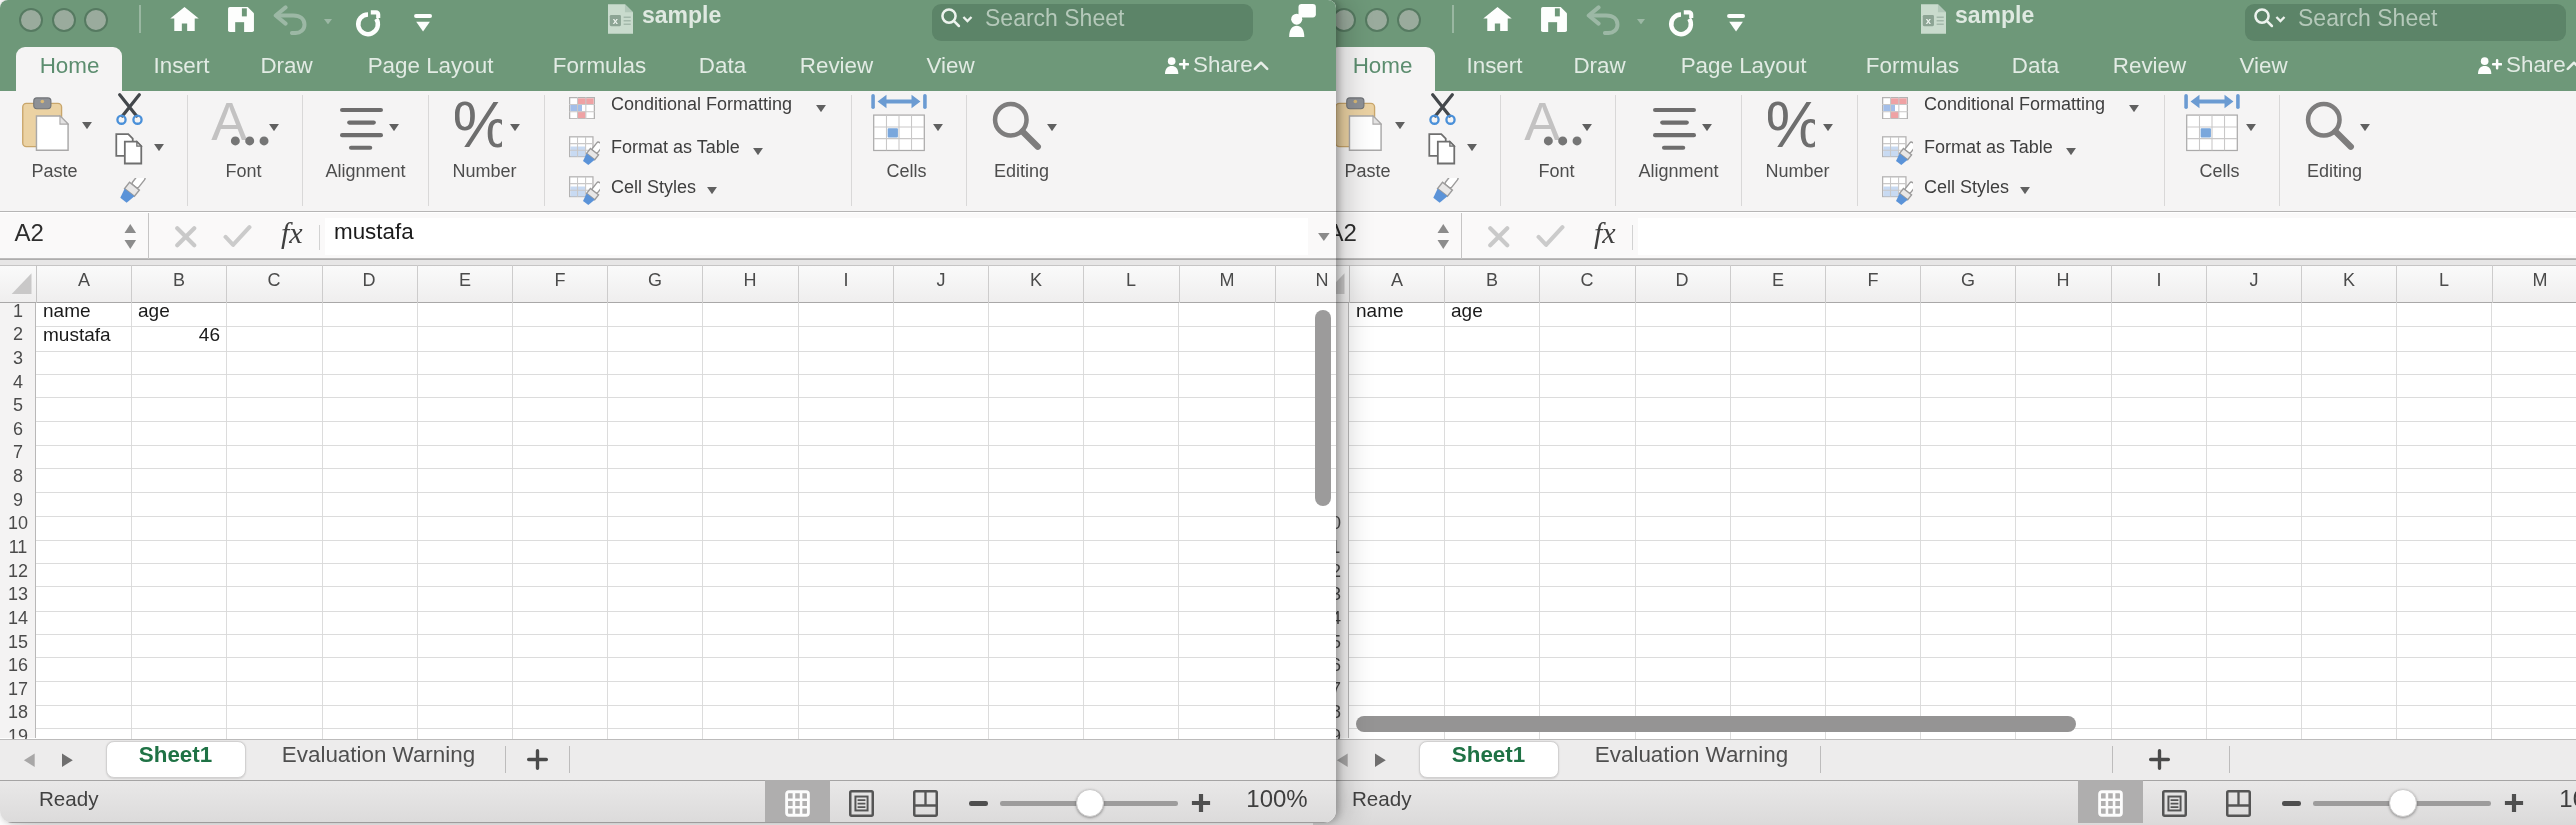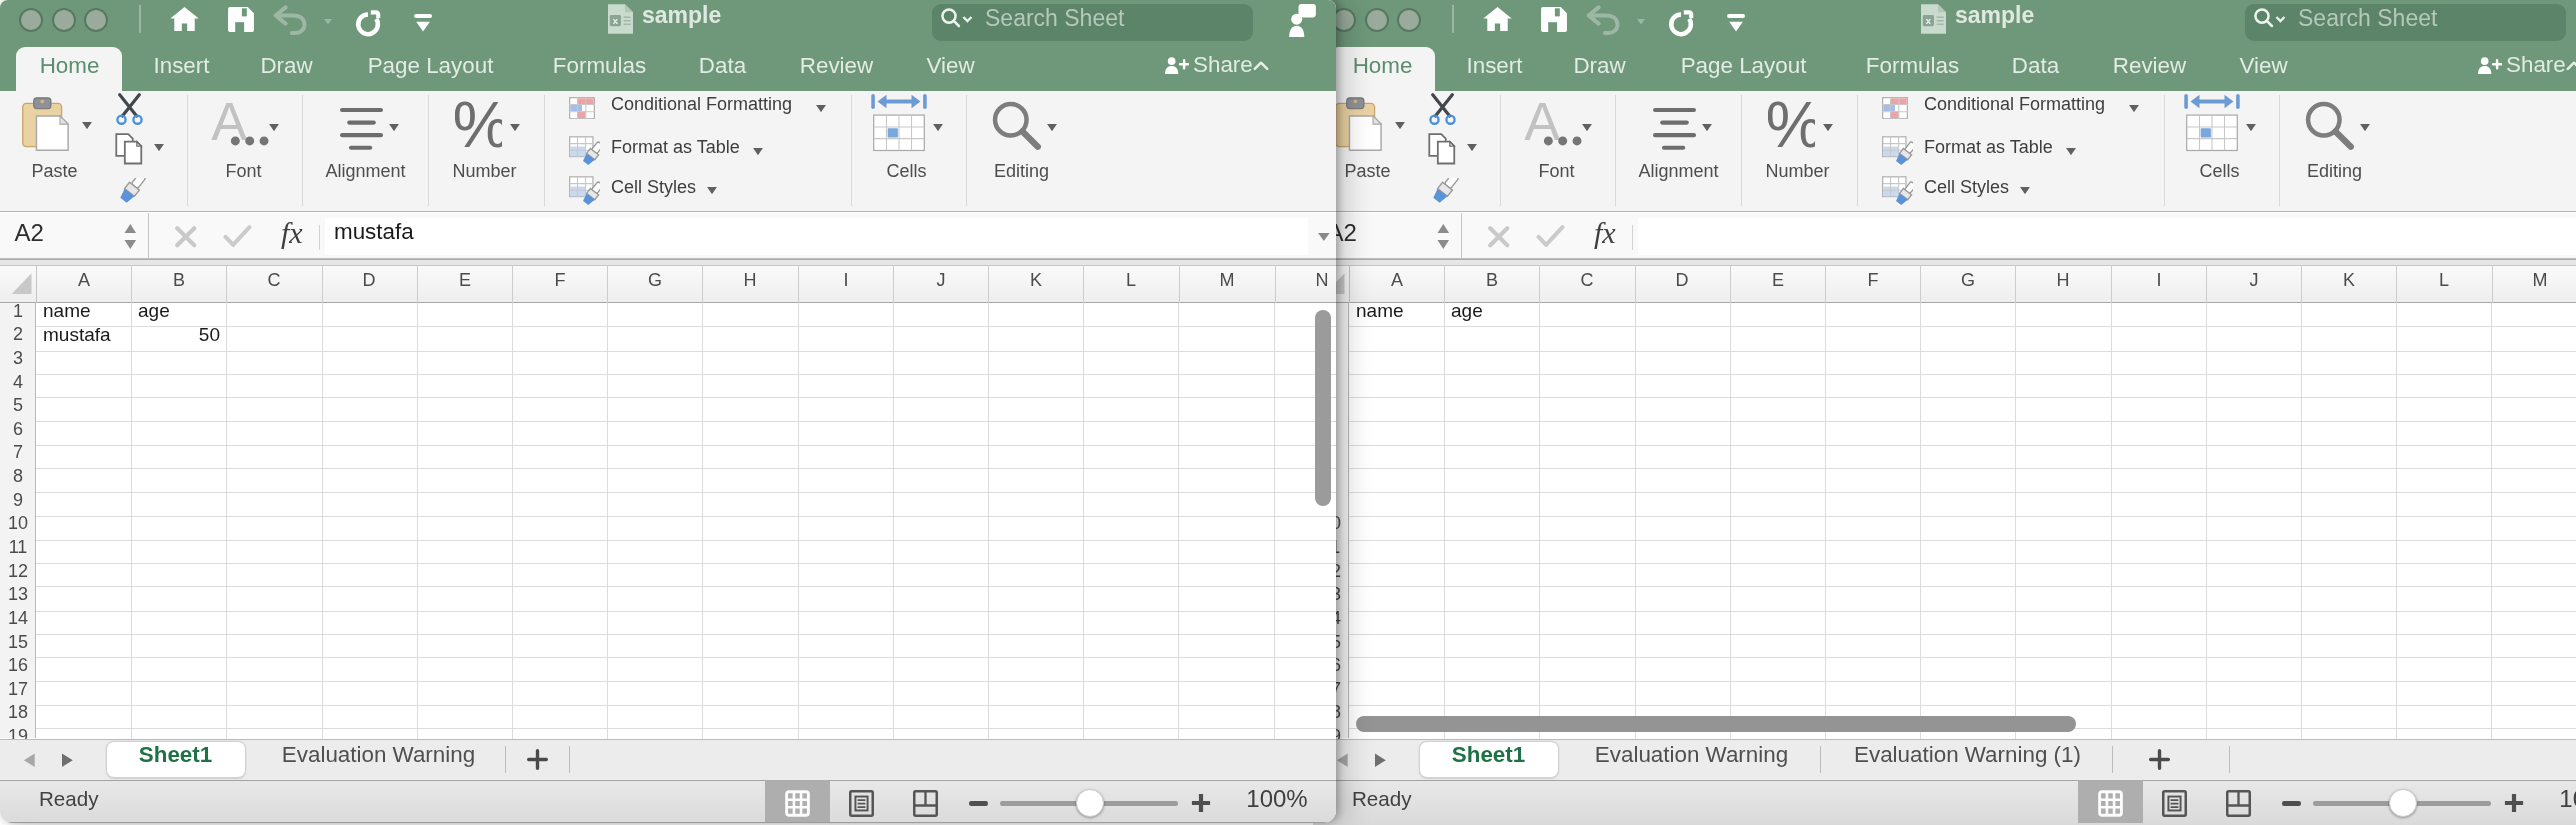--- a/index.html
+++ b/index.html
@@ -307,21 +307,20 @@
       <svg style="position:absolute;left:23px;top:753px" width="11.7" height="14.4" viewBox="0 0 13 16">
         <path d="M13 .5v15L1 8z" fill="#A8A7A7"></path>
       </svg>
       <svg style="position:absolute;left:62px;top:753px" width="11.7" height="14.4" viewBox="0 0 13 16">
         <path d="M0 .5v15L12 8z" fill="#6F6E6E"></path>
       </svg>
       <div style="position:absolute;left:106px;top:741px;width:140px;height:37px;background:#fff;border:0.9px solid #D2D1D1;border-radius:8px;box-sizing:border-box;box-shadow:0 0.9px 1.8px rgba(0,0,0,.12)"></div>
       <div style="position:absolute;left:41px;top:742px;width:269px;height:33px;line-height:33px;text-align:center;font:700 22.4px &quot;Liberation Sans&quot;,sans-serif;color:#1F7245;white-space:pre">Sheet1</div>
       <div style="position:absolute;left:190px;top:742px;width:377px;height:33px;line-height:33px;text-align:center;font:400 22.4px &quot;Liberation Sans&quot;,sans-serif;color:#4F4F4F;white-space:pre">Evaluation Warning</div>
       <div style="position:absolute;left:507px;top:746px;width:0.9px;height:27px;background:#BDBCBC"></div>
-      <div style="position:absolute;left:466px;top:742px;width:377px;height:33px;line-height:33px;text-align:center;font:400 22.4px &quot;Liberation Sans&quot;,sans-serif;color:#4F4F4F;white-space:pre">Evaluation Warning (1)</div>
       <div style="position:absolute;left:799px;top:746px;width:0.9px;height:27px;background:#BDBCBC"></div>
       <svg style="position:absolute;left:835px;top:748px" width="23" height="23" viewBox="0 0 26 26">
         <path d="M13 3v20M3 13h20" stroke="#4A4A4A" stroke-width="3.8" stroke-linecap="round"></path>
       </svg>
       <div style="position:absolute;left:916px;top:746px;width:0.9px;height:27px;background:#BDBCBC"></div>
       <div style="position:absolute;left:0px;top:780px;width:1336px;height:63px;background:#E2E1E1;background:linear-gradient(#E9E8E8 0px,#DBDADA 43px,#D3D2D2 63px);border-top:1.3px solid #A5A4A4;box-sizing:border-box"></div>
       <div style="position:absolute;left:39px;top:787px;height:31px;line-height:31px;font:400 20.6px &quot;Liberation Sans&quot;,sans-serif;color:#414141;white-space:pre;">Ready</div>
       <div style="position:absolute;left:765px;top:780px;width:65px;height:43px;background:#AFAEAE;"></div>
       <svg style="position:absolute;left:785px;top:790px" width="25" height="27" viewBox="0 0 28 30">
 <g stroke="#FCFCFC" fill="none">
@@ -644,21 +643,21 @@
       <div style="position:absolute;left:0px;top:584px;width:36px;height:29px;line-height:29px;text-align:center;font:400 18px &quot;Liberation Sans&quot;,sans-serif;color:#4B4B4B;white-space:pre">13</div>
       <div style="position:absolute;left:0px;top:608px;width:36px;height:29px;line-height:29px;text-align:center;font:400 18px &quot;Liberation Sans&quot;,sans-serif;color:#4B4B4B;white-space:pre">14</div>
       <div style="position:absolute;left:0px;top:632px;width:36px;height:29px;line-height:29px;text-align:center;font:400 18px &quot;Liberation Sans&quot;,sans-serif;color:#4B4B4B;white-space:pre">15</div>
       <div style="position:absolute;left:0px;top:655px;width:36px;height:29px;line-height:29px;text-align:center;font:400 18px &quot;Liberation Sans&quot;,sans-serif;color:#4B4B4B;white-space:pre">16</div>
       <div style="position:absolute;left:0px;top:679px;width:36px;height:29px;line-height:29px;text-align:center;font:400 18px &quot;Liberation Sans&quot;,sans-serif;color:#4B4B4B;white-space:pre">17</div>
       <div style="position:absolute;left:0px;top:702px;width:36px;height:29px;line-height:29px;text-align:center;font:400 18px &quot;Liberation Sans&quot;,sans-serif;color:#4B4B4B;white-space:pre">18</div>
       <div style="position:absolute;left:0px;top:726px;width:36px;height:29px;line-height:29px;text-align:center;font:400 18px &quot;Liberation Sans&quot;,sans-serif;color:#4B4B4B;white-space:pre">19</div>
       <div style="position:absolute;left:43px;top:300px;height:30px;line-height:30px;font:400 19px &quot;Liberation Sans&quot;,sans-serif;color:#1A1A1A;white-space:pre;">name</div>
       <div style="position:absolute;left:138px;top:300px;height:30px;line-height:30px;font:400 19px &quot;Liberation Sans&quot;,sans-serif;color:#1A1A1A;white-space:pre;">age</div>
       <div style="position:absolute;left:43px;top:324px;height:30px;line-height:30px;font:400 19px &quot;Liberation Sans&quot;,sans-serif;color:#1A1A1A;white-space:pre;">mustafa</div>
-      <div style="position:absolute;left:41px;top:324px;width:179px;height:30px;line-height:30px;text-align:right;font:400 19px &quot;Liberation Sans&quot;,sans-serif;color:#1A1A1A;white-space:pre">50</div>
+      <div style="position:absolute;left:41px;top:324px;width:179px;height:30px;line-height:30px;text-align:right;font:400 19px &quot;Liberation Sans&quot;,sans-serif;color:#1A1A1A;white-space:pre">46</div>
       <div style="position:absolute;left:1315px;top:310px;width:16px;height:196px;background:#9C9B9B;border-radius:8px;"></div>
       <div style="position:absolute;left:0px;top:739px;width:1336px;height:42px;background:#EDECEC;border-top:0.9px solid #BCBBBB;box-sizing:border-box"></div>
       <svg style="position:absolute;left:23px;top:753px" width="11.7" height="14.4" viewBox="0 0 13 16">
         <path d="M13 .5v15L1 8z" fill="#A8A7A7"></path>
       </svg>
       <svg style="position:absolute;left:62px;top:753px" width="11.7" height="14.4" viewBox="0 0 13 16">
         <path d="M0 .5v15L12 8z" fill="#6F6E6E"></path>
       </svg>
       <div style="position:absolute;left:106px;top:741px;width:140px;height:37px;background:#fff;border:0.9px solid #D2D1D1;border-radius:8px;box-sizing:border-box;box-shadow:0 0.9px 1.8px rgba(0,0,0,.12)"></div>
       <div style="position:absolute;left:41px;top:742px;width:269px;height:33px;line-height:33px;text-align:center;font:700 22.4px &quot;Liberation Sans&quot;,sans-serif;color:#1F7245;white-space:pre">Sheet1</div>

